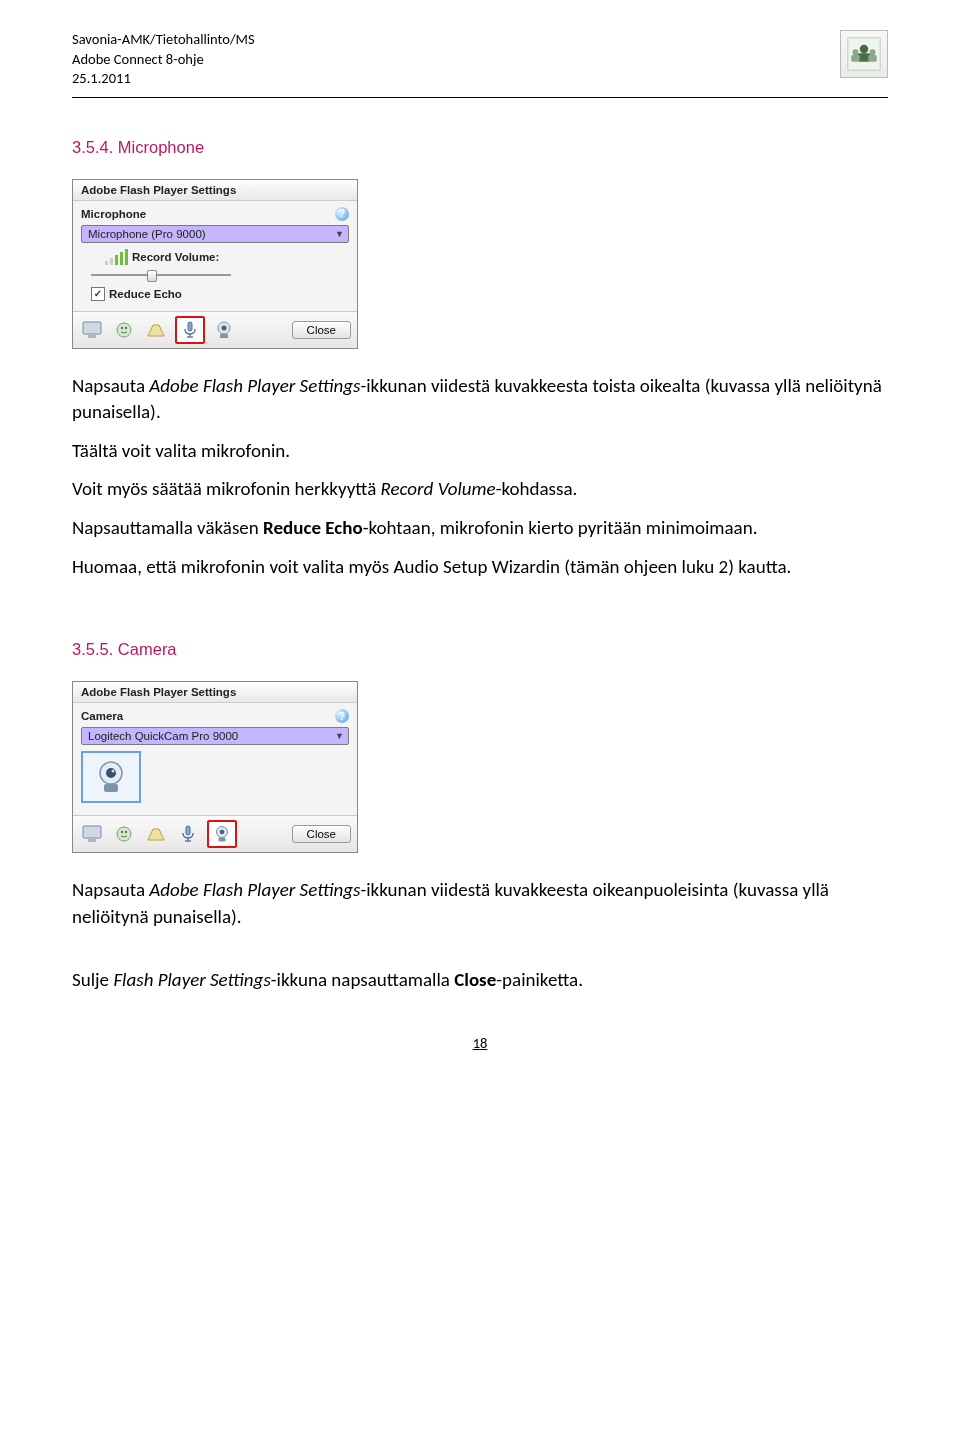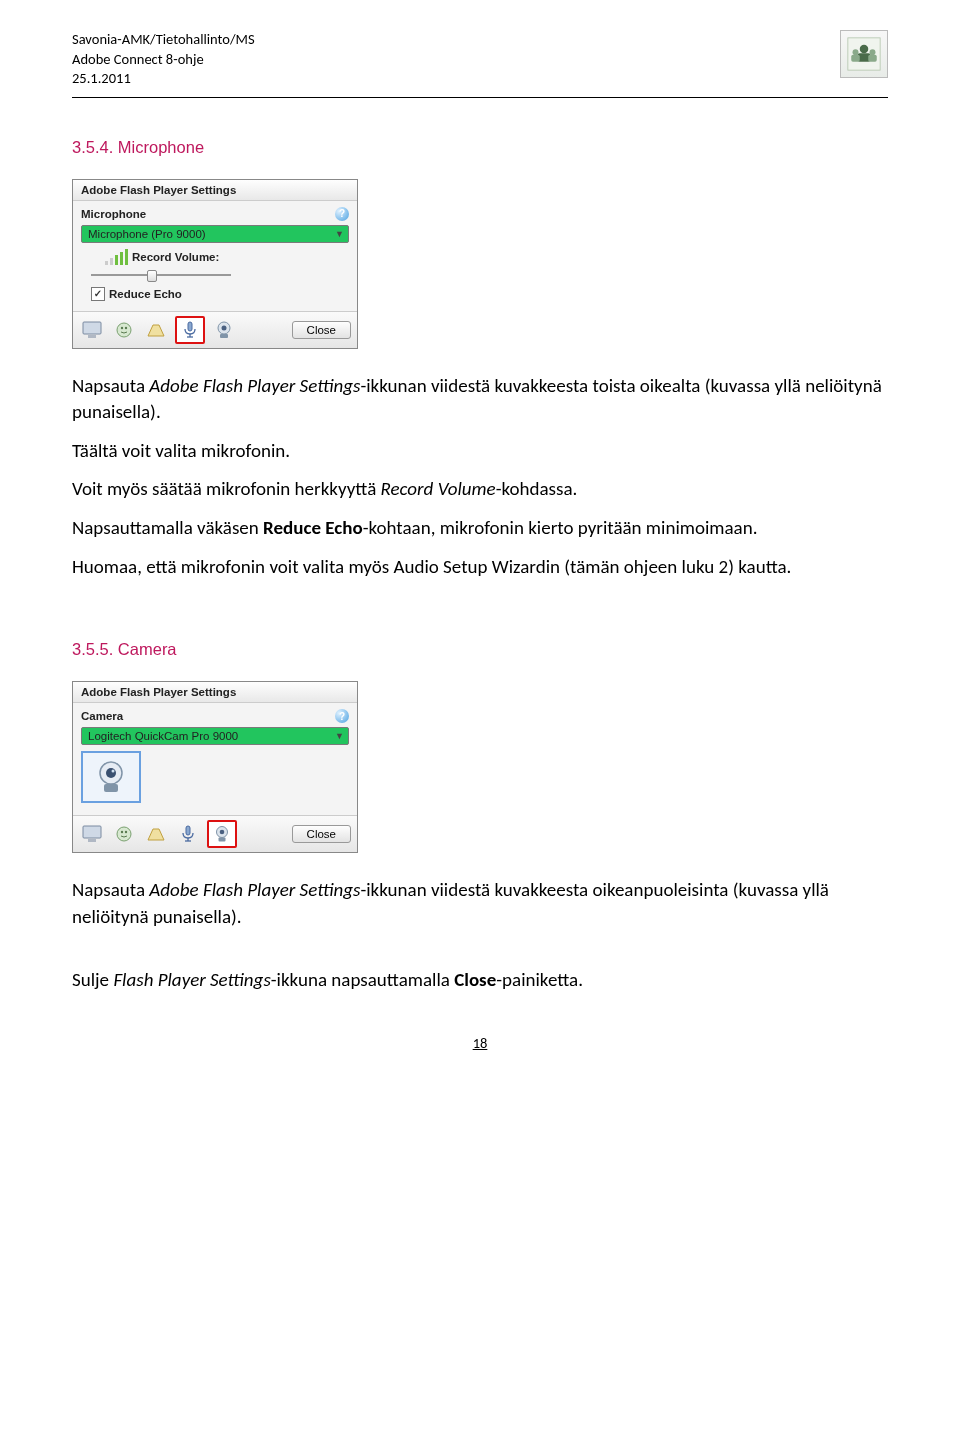--- a/index.html
+++ b/index.html
@@ -73,21 +73,21 @@
     margin-bottom:4px;
   }
   .help-icon {
     width:14px;height:14px;border-radius:50%;
     background: radial-gradient(circle at 30% 30%, #dff1ff, #4aa0e0);
     color:#fff;font-size:10px;font-weight:bold;
     display:flex;align-items:center;justify-content:center;
   }
   .dropdown {
     border:1px solid #7a7a7a;
-    background:#22c55e;
+    background:#c4b5fd;
     display:flex;
     align-items:center;
     justify-content:space-between;
     padding:2px 4px 2px 6px;
     border-radius:2px;
     margin-bottom:6px;
   }
   .dropdown .arrow {
     font-size:9px;color:#444;
   }

